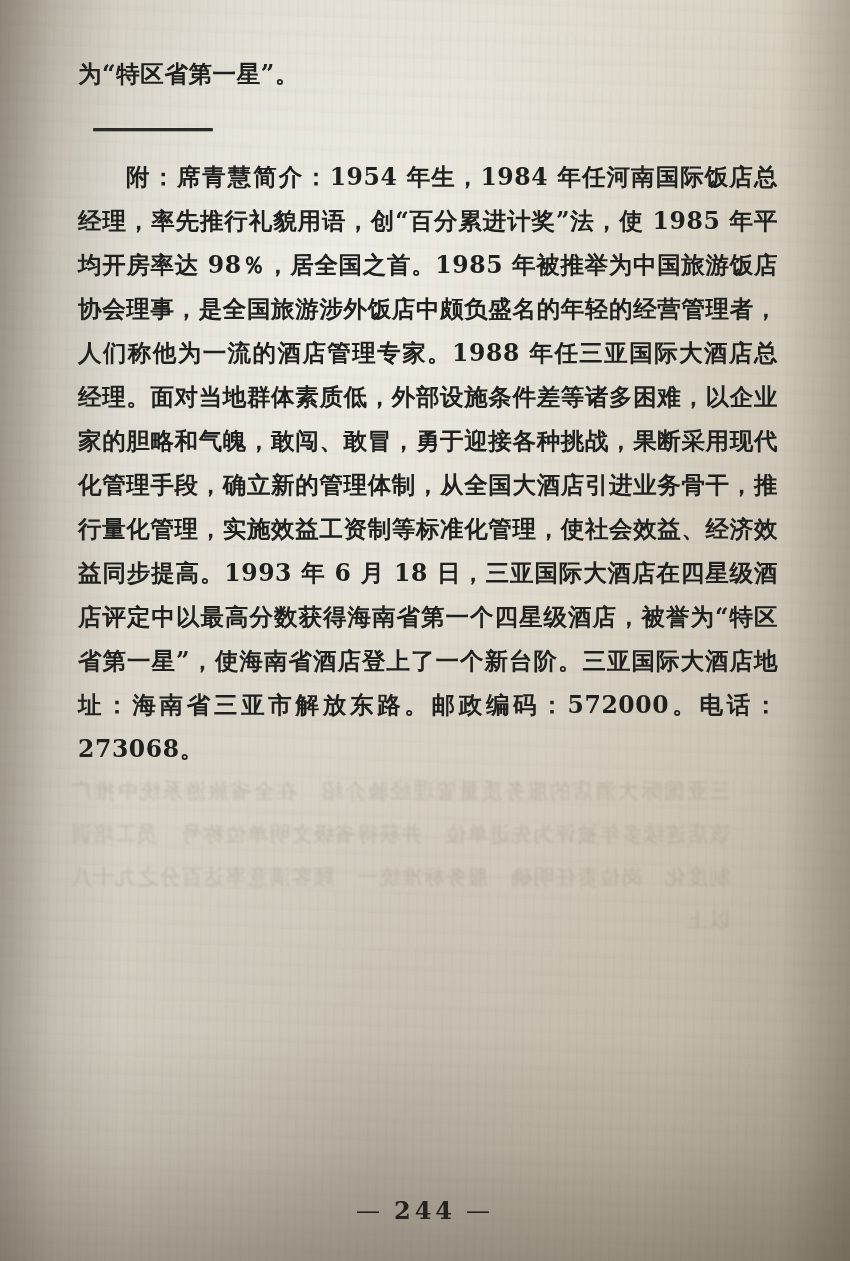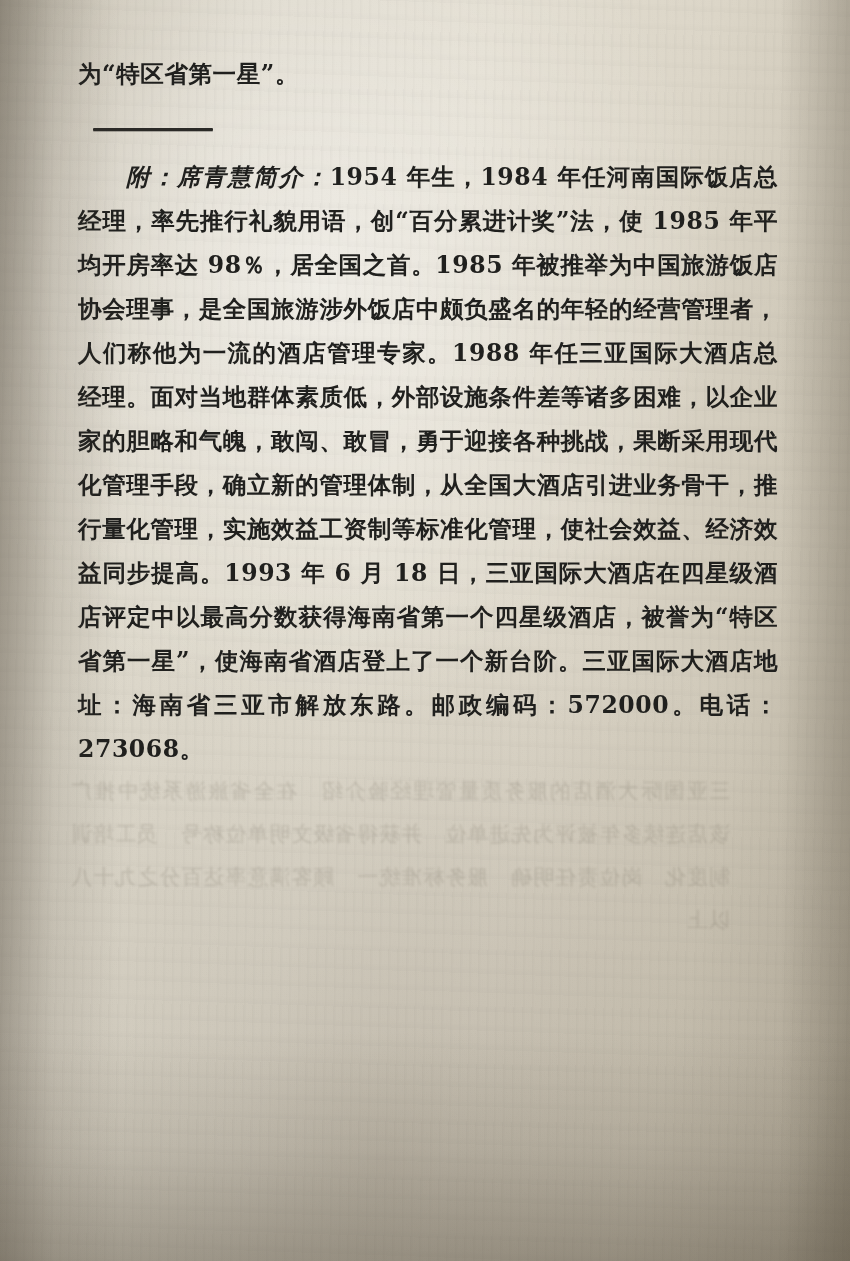--- a/index.html
+++ b/index.html
@@ -91,21 +91,20 @@
     box-shadow: 0 1px 0 rgba(0,0,0,0.25);
   }
 
   .appendix {
     margin-top: 0;
     text-indent: 48px;
   }
   .appendix .label {
     font-weight: 700;
     letter-spacing: 1.5px;
-    font-style: italic;
   }
 
   
   .showthrough {
     position: absolute;
     left: 70px;
     top: 770px;
     width: 660px;
     color: #6d6658;
     opacity: 0.22;
@@ -153,14 +152,17 @@
     <p class="para appendix"><span class="label">附：席青慧简介：</span><span>1954 年生，1984 年任河南国际饭店总经理，率先推行礼貌用语，创“百分累进计奖”法，使 1985 年平均开房率达 98％，居全国之首。1985 年被推举为中国旅游饭店协会理事，是全国旅游涉外饭店中颇负盛名的年轻的经营管理者，人们称他为一流的酒店管理专家。1988 年任三亚国际大酒店总经理。面对当地群体素质低，外部设施条件差等诸多困难，以企业家的胆略和气魄，敢闯、敢冒，勇于迎接各种挑战，果断采用现代化管理手段，确立新的管理体制，从全国大酒店引进业务骨干，推行量化管理，实施效益工资制等标准化管理，使社会效益、经济效益同步提高。1993 年 6 月 18 日，三亚国际大酒店在四星级酒店评定中以最高分数获得海南省第一个四星级酒店，被誉为“特区省第一星”，使海南省酒店登上了一个新台阶。三亚国际大酒店地址：海南省三亚市解放东路。邮政编码：572000。电话：273068。</span></p>
   </div>
 
   <div class="showthrough">三亚国际大酒店的服务质量管理经验介绍　在全省旅游系统中推广　该店连续多年被评为先进单位　并获得省级文明单位称号　员工培训制度化　岗位责任明确　服务标准统一　顾客满意率达百分之九十八以上</div>
 
   <div class="grain"></div>
   <div class="edge-shade-left"></div>
   <div class="edge-shade-right"></div>
   <div class="edge-shade-bottom"></div>
 
+  <div class="folio">
+    <span class="dash">—</span><span>244</span><span class="dash">—</span>
+  </div>
 
 </div>
 
 </body></html>

